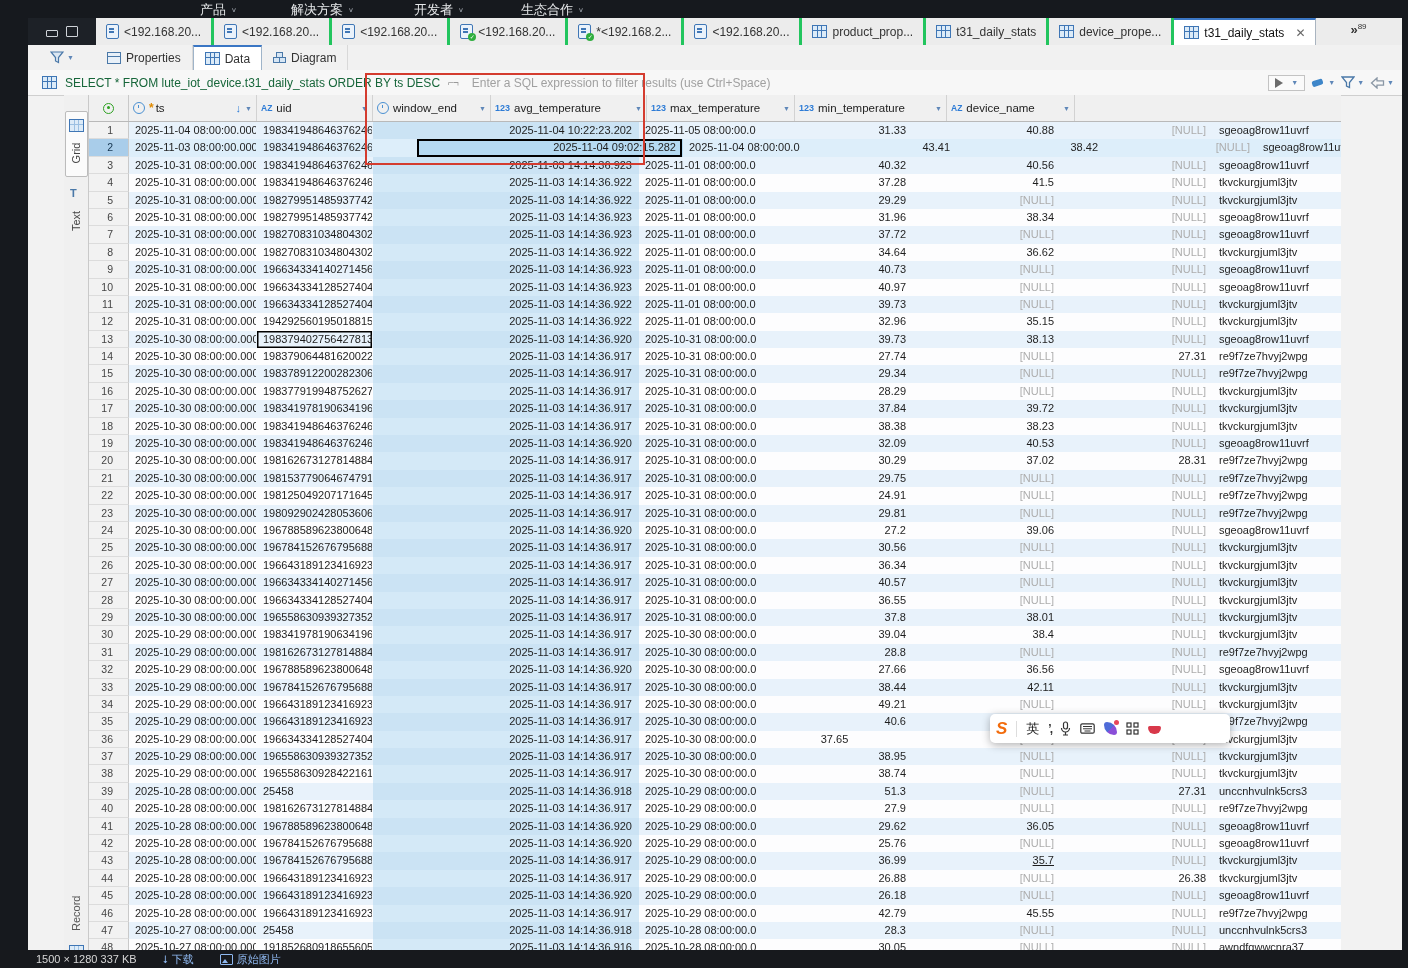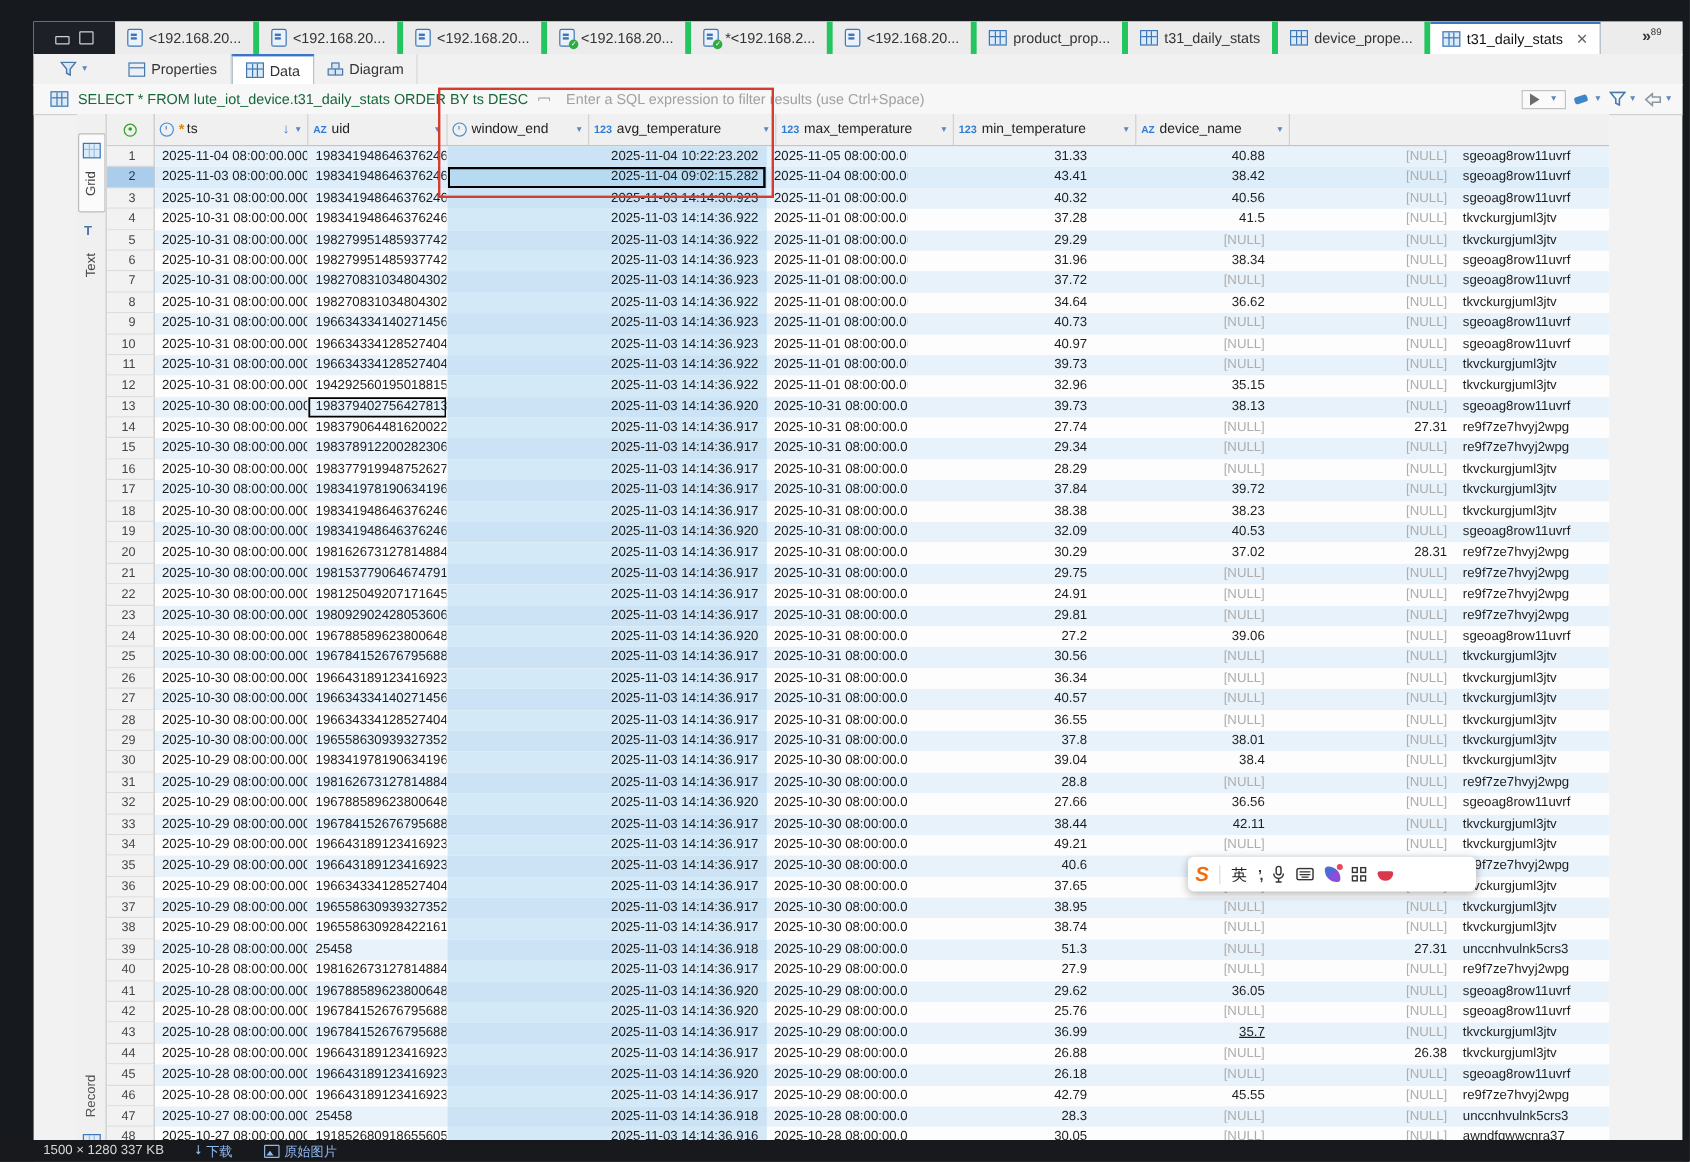--- a/index.html
+++ b/index.html
@@ -15,21 +15,21 @@
   .nav-item{position:absolute;top:1px;color:#e6e8ea;font-size:13px;display:flex;align-items:center;gap:5px;cursor:default;}
   .nav-chev{font-size:8px;color:#9aa0a8;transform:scaleY(.8);}
   .scroll-chip{position:absolute;left:29px;top:684px;width:19px;height:16px;background:#9aa0a6;border-radius:2px;}
   
   .app{position:absolute;left:28px;top:18px;width:1374px;height:932px;background:#f2f2f2;}
   
   .tabbar{position:absolute;left:0;top:0;width:1374px;height:27px;background:#ececec;border-bottom:1px solid #c9c9c9;display:flex;align-items:stretch;}
   .tab-corner{width:68px;background:#1d2127;display:flex;align-items:center;justify-content:center;gap:8px;}
   .winicon{width:10px;height:9px;border:1.5px solid #cfd3d8;border-radius:1px;}
   .winicon.flat{height:5px;margin-top:4px;}
-  .tab{display:flex;align-items:center;gap:5px;padding:0 10px;font-size:12px;color:#333;border-right:5px solid #22c55e;white-space:nowrap;background:#ececec;cursor:default;}
+  .tab{display:flex;align-items:center;gap:5px;padding:0 10px;font-size:12px;color:#333;border-right:3px solid #22c55e;white-space:nowrap;background:#ececec;cursor:default;}
   .tab.active{background:#ffffff;border-top:2px solid #3a76c4;border-right:1px solid #a9b4c0;color:#111;}
   .tab .close{margin-left:6px;color:#666;font-size:12px;line-height:1;}
   .icon-sqlcon{position:relative;width:11px;height:13px;border:1.5px solid #3f76b5;border-radius:2px;background:#eaf2fb;}
   .icon-sqlcon:after{content:"";position:absolute;left:2px;top:3px;width:5px;height:1.5px;background:#3f76b5;box-shadow:0 3px 0 #3f76b5;}
   .badge-check{position:absolute;right:-4px;bottom:-3px;width:8px;height:8px;border-radius:50%;background:#2fae3f;color:#fff;font-size:6px;line-height:8px;text-align:center;}
   .icon-table{width:13px;height:11px;border:1px solid #3f76b5;background:
       linear-gradient(#3f76b5,#3f76b5) 0 3.5px/100% 1px no-repeat,
       linear-gradient(#3f76b5,#3f76b5) 4px 0/1px 100% no-repeat,
       linear-gradient(#3f76b5,#3f76b5) 8px 0/1px 100% no-repeat,#dcebf8;}
   .tab-overflow{margin-left:34px;display:flex;align-items:flex-start;padding-top:4px;color:#333;font-size:13px;font-weight:bold;}
@@ -85,21 +85,21 @@
   .grow.even{background:#fdfdfe;}
   .grow.selrow{background:#ddeefa;}
   .gc{box-sizing:border-box;padding:0 6px;font-size:11px;color:#1e1e1e;line-height:17.4px;white-space:nowrap;overflow:hidden;border-right:1px solid transparent;}
   .gc.rownum{background:#f2f2f2;color:#444;border-right:1px solid #c9c9c9;border-bottom:1px solid #dcdcdc;text-align:right;padding-right:15px;font-size:10.5px;}
   .grow.selrow .gc.rownum{background:#a9cdea;color:#15344f;}
   .gc.al-r{text-align:right;}
   .gc.al-l{text-align:left;}
   .gc.isnull{color:#adadad;}
   .gc.calc-col{background:#d4e9f7;}
   .grow.odd .gc.calc-col{background:#cbe3f4;}
-  .gc.focused{box-shadow:inset 0 0 0 2px #000;background:#b5daf2 !important;}
+  .gc.focused{box-shadow:inset 0 0 0 2px #000;background:#b5daf2 !important;margin-left:44px;}
   .gc.outlined{box-shadow:inset 0 0 0 1.5px #000;}
   
   .red-rect{position:absolute;left:365px;top:73px;width:276px;height:88px;border:2px solid #d43c2f;pointer-events:none;z-index:60;}
   
   .ime{position:absolute;left:990px;top:714px;width:228px;height:29px;background:#ffffff;border-radius:5px;
        box-shadow:0 2px 8px rgba(0,0,0,.3);display:flex;align-items:center;z-index:70;padding:0 6px;gap:9px;}
   .ime .slogo{color:#f26c0d;font-weight:800;font-size:17px;font-style:italic;line-height:1;}
   .ime .divider{width:1px;height:16px;background:#dddddd;}
   .ime .t{font-size:13px;color:#222;line-height:1;}
   .ime .tone{font-size:12px;font-weight:bold;color:#333;letter-spacing:-2px;}
@@ -113,20 +113,40 @@
   .sb-ic{color:#8fb8f0;font-size:11px;}
   .sb-imgic{width:11px;height:9px;border:1px solid #8fb8f0;border-radius:1px;position:relative;}
   .sb-imgic:after{content:"";position:absolute;left:1px;bottom:1px;border-left:3px solid transparent;border-right:3px solid transparent;border-bottom:4px solid #8fb8f0;}
   .funnel-svg{display:block;}
 </style>
 </head>
 <body>
 
 <div id="screen">
 
+  <div class="frame-top">
+    <div class="nav" id="topnav">
+        <div class="nav-item" style="left: 200px;">
+          <div>产品</div>
+          <div class="nav-chev">∨</div>
+        </div>
+        <div class="nav-item" style="left: 291px;">
+          <div>解决方案</div>
+          <div class="nav-chev">∨</div>
+        </div>
+        <div class="nav-item" style="left: 414px;">
+          <div>开发者</div>
+          <div class="nav-chev">∨</div>
+        </div>
+        <div class="nav-item" style="left: 521px;">
+          <div>生态合作</div>
+          <div class="nav-chev">∨</div>
+        </div>
+      </div>
+  </div>
   <div class="frame-left"></div>
   <div class="frame-right"></div>
   <div class="scroll-chip"></div>
 
   <div class="app">
 
     <div class="tabbar" id="tabbar">
       <div class="tab-corner">
         <span class="winicon flat"></span>
         <span class="winicon"></span>
@@ -676,21 +696,21 @@
             <div class="gc al-r isnull" style="width: 148px; flex: 0 0 auto;">[NULL]</div>
             <div class="gc al-r isnull" style="width: 152px; flex: 0 0 auto;">[NULL]</div>
             <div class="gc al-l" style="width: 128px; flex: 0 0 auto;">re9f7ze7hvyj2wpg</div>
           </div>
           <div class="grow even">
             <div class="gc rownum" style="width: 40px; flex: 0 0 auto;">36</div>
             <div class="gc al-r" style="width: 128px; flex: 0 0 auto;">2025-10-29 08:00:00.000</div>
             <div class="gc al-l" style="width: 116px; flex: 0 0 auto;">1966343341285274047</div>
             <div class="gc al-r calc-col" style="width: 266px; flex: 0 0 auto;">2025-11-03 14:14:36.917</div>
             <div class="gc al-l" style="width: 118px; flex: 0 0 auto;">2025-10-30 08:00:00.000</div>
-            <div class="gc al-r" style="width: 156px; flex: 0 0 auto;">37.65</div>
+            <div class="gc al-r" style="width: 156px; flex: 0 0 auto; text-align: center;">37.65</div>
             <div class="gc al-r isnull" style="width: 148px; flex: 0 0 auto;">[NULL]</div>
             <div class="gc al-r isnull" style="width: 152px; flex: 0 0 auto;">[NULL]</div>
             <div class="gc al-l" style="width: 128px; flex: 0 0 auto;">tkvckurgjuml3jtv</div>
           </div>
           <div class="grow odd">
             <div class="gc rownum" style="width: 40px; flex: 0 0 auto;">37</div>
             <div class="gc al-r" style="width: 128px; flex: 0 0 auto;">2025-10-29 08:00:00.000</div>
             <div class="gc al-l" style="width: 116px; flex: 0 0 auto;">1965586309393273523</div>
             <div class="gc al-r calc-col" style="width: 266px; flex: 0 0 auto;">2025-11-03 14:14:36.917</div>
             <div class="gc al-l" style="width: 118px; flex: 0 0 auto;">2025-10-30 08:00:00.000</div>

